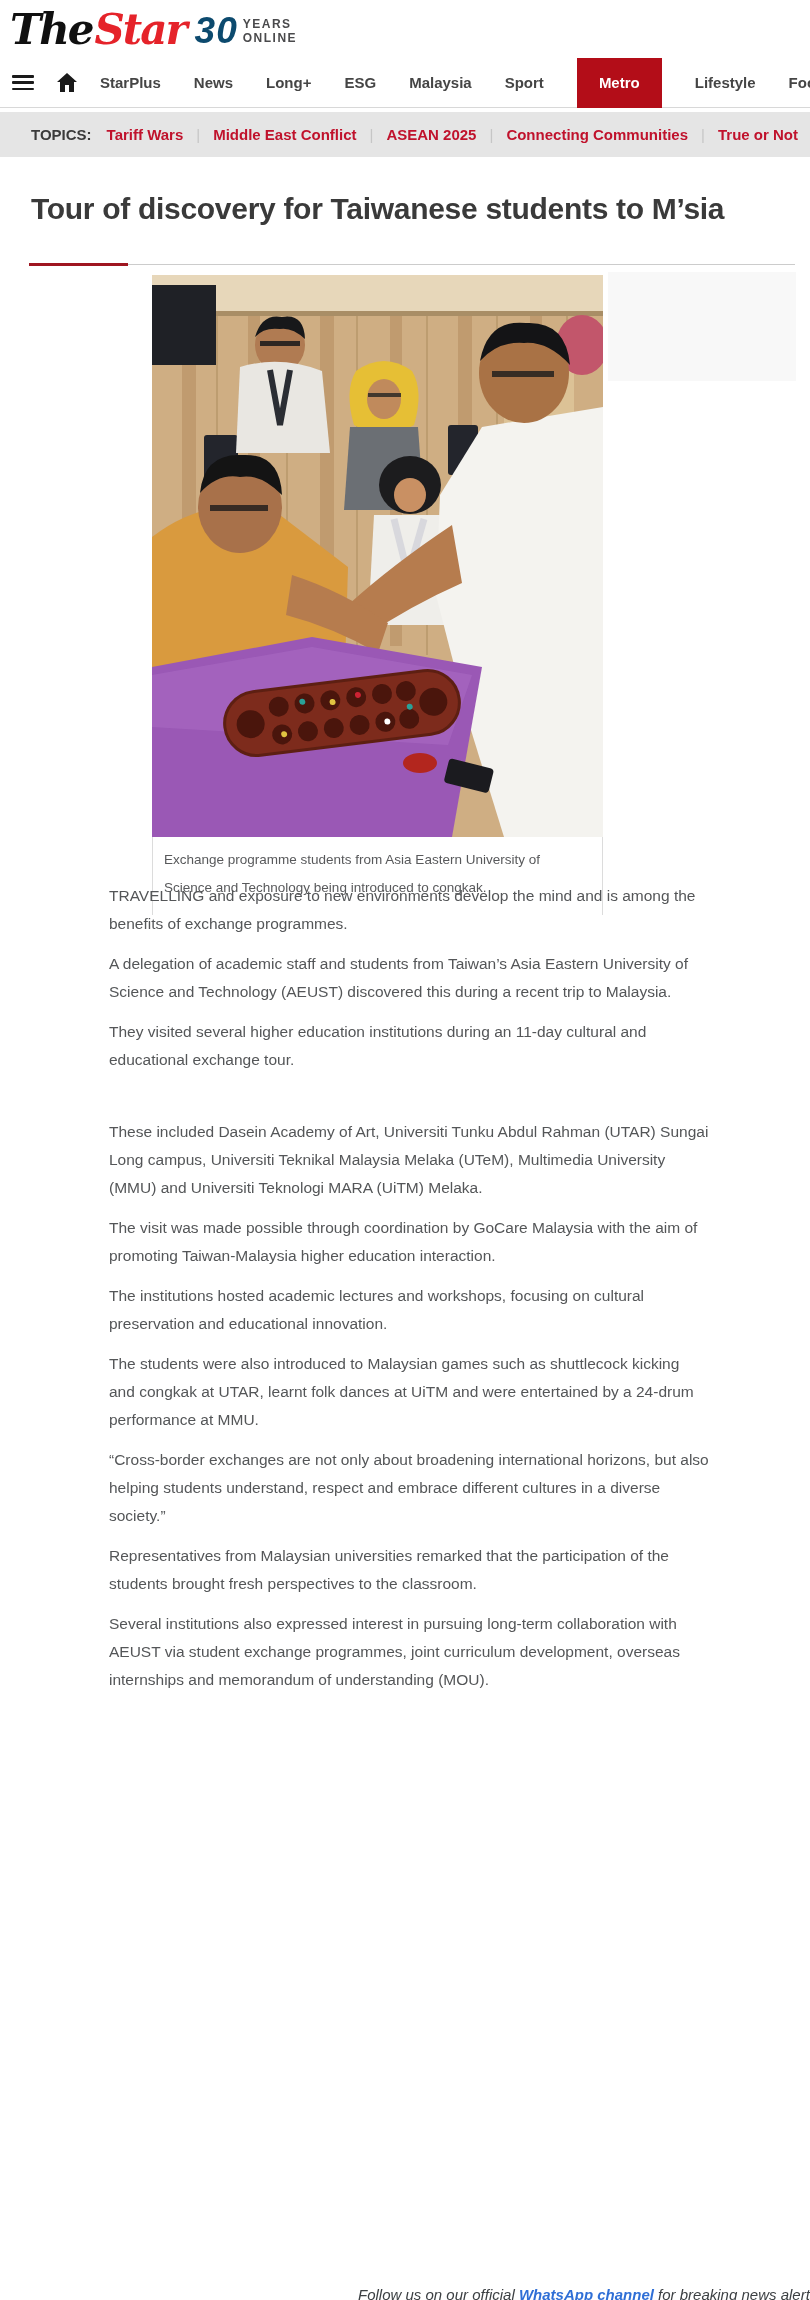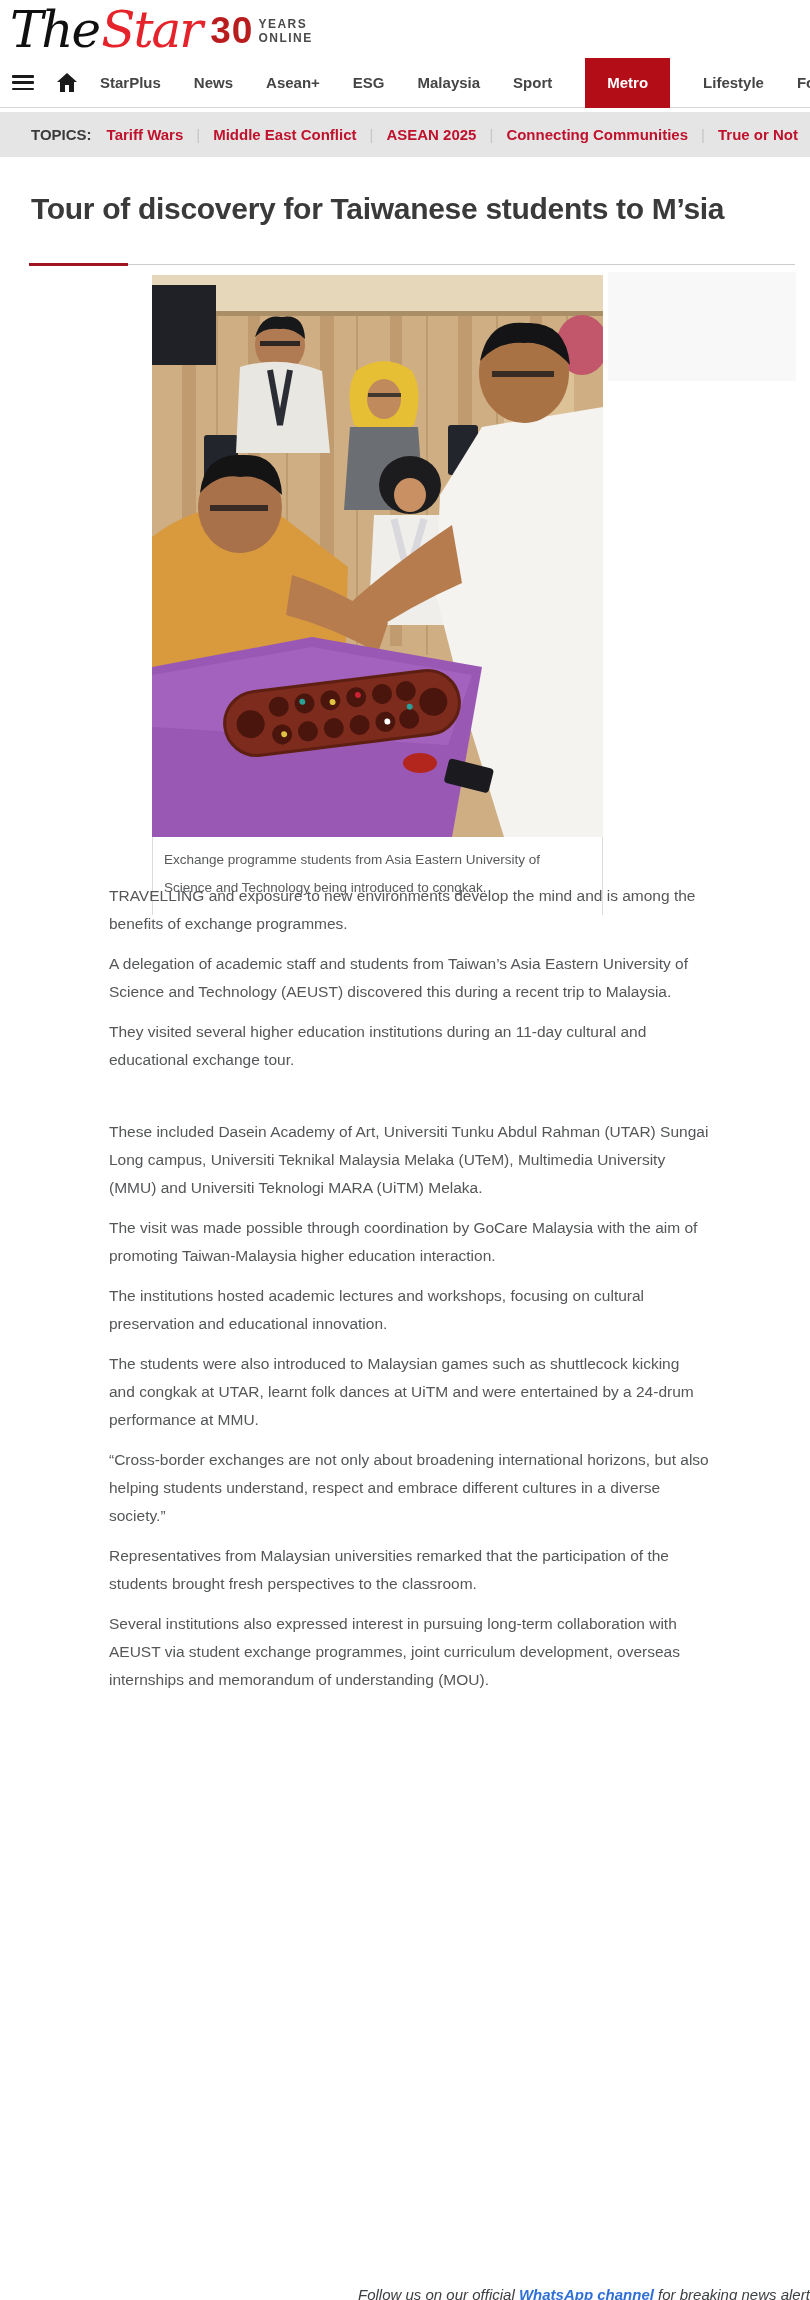--- a/index.html
+++ b/index.html
@@ -1,25 +1,25 @@
 <!DOCTYPE html>
 <html><head>
 <meta charset="utf-8">
 <style>
   html,body{margin:0;padding:0;background:#fff;}
   .page{position:relative;width:810px;height:2300px;overflow:hidden;background:#fff;
         font-family:"Liberation Sans",sans-serif;}
 
   
   .logo{position:absolute;top:4px;left:10px;display:flex;align-items:flex-start;}
-  .logo-script{font-family:"DejaVu Serif",serif;font-style:italic;font-weight:normal;
-               font-size:50px;line-height:52px;letter-spacing:-2px;}
+  .logo-script{font-family:"DejaVu Serif",serif;font-style:italic;font-weight:bold;
+               font-size:42px;line-height:52px;letter-spacing:-2px;}
   .logo-the{color:#101010;}
   .logo-star{color:#e5232a;margin-left:2px;}
-  .logo-30{font-size:37px;font-weight:bold;color:#b91c1c;margin-left:9px;line-height:54px;letter-spacing:1px;}
+  .logo-30{font-size:37px;font-weight:bold;color:#0c4a6e;margin-left:9px;line-height:54px;letter-spacing:1px;font-style:italic;}
   .logo-years{margin-left:5px;margin-top:13px;display:flex;flex-direction:column;}
   .logo-years span{font-size:12px;font-weight:bold;color:#4a4a4c;letter-spacing:1.5px;line-height:14px;}
 
   
   .navbar{position:absolute;top:58px;left:0;width:810px;height:50px;
           border-bottom:1px solid #d8d8d8;display:flex;align-items:center;
           gap:23px;padding-left:12px;box-sizing:border-box;background:#fff;}
   .icon-btn{display:flex;align-items:center;justify-content:center;cursor:pointer;}
   .hamburger{width:22px;height:15px;display:flex;flex-direction:column;justify-content:space-between;}
   .hamburger i{display:block;height:2.5px;background:#1a1a1a;border-radius:1px;}
@@ -85,21 +85,21 @@
     </span>
     <span class="icon-btn">
       <svg width="20" height="19" viewBox="0 0 20 19">
           <path d="M10 0 L20 9 H17 V19 H12 V12 H8 V19 H3 V9 H0 Z" fill="#1a1a1a"></path>
         </svg>
     </span>
     <div style="display:flex;gap:33px;align-items:center;">
 
     <a class="nav-item" href="#">StarPlus</a>
         <a class="nav-item" href="#">News</a>
-        <a class="nav-item" href="#">Asean+</a>
+        <a class="nav-item" href="#">Long+</a>
         <a class="nav-item" href="#">ESG</a>
         <a class="nav-item" href="#">Malaysia</a>
         <a class="nav-item" href="#">Sport</a>
         <a class="nav-item active" href="#">Metro</a>
         <a class="nav-item" href="#">Lifestyle</a>
         <a class="nav-item" href="#">Food</a>
         <a class="nav-item" href="#">Tech</a>
       </div>
   </div>
 

